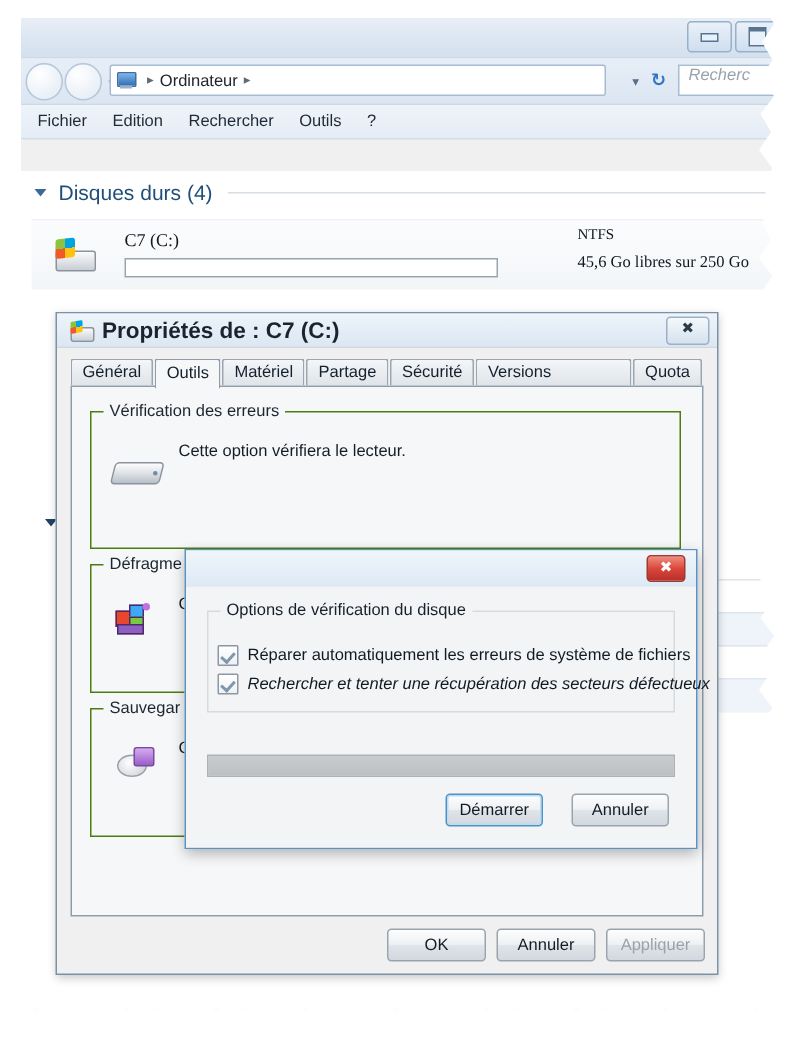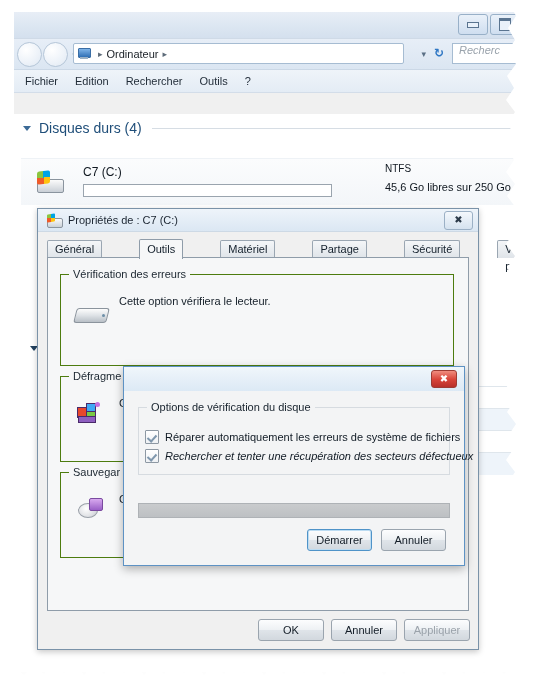--- a/index.html
+++ b/index.html
@@ -84,22 +84,22 @@
   .paneico .b{width:6px;background:linear-gradient(to bottom,#bcdcf3,#7fb6dd);}
 
   
   .ex-body{position:absolute;left:0;top:102px;right:0;bottom:0;background:#ffffff;}
   .grp-head{display:flex;align-items:center;height:28px;padding-left:10px;}
   .grp-tri-down{width:0;height:0;border-left:4.5px solid transparent;border-right:4.5px solid transparent;
     border-top:5px solid #3c6a96;margin-right:8px;margin-left:2px;}
   .grp-title{font-size:14px;color:#1f4e79;}
   .grp-rule{flex:1;height:1px;background:#d6dde4;margin-left:10px;margin-right:6px;}
 
-  .drive-row{position:relative;height:46px;margin:16px 6px 0 10px;
-    background:linear-gradient(to bottom,#fbfcfd,#f3f6f9);border-top:1px solid #eef2f6;}
+  .drive-row{position:relative;height:46px;margin:4px 6px 0 10px;
+    background:linear-gradient(to bottom,#fbfcfd,#f3f6f9);border-top:1px solid #eef2f6;font-family:Liberation Serif, serif;}
   .drv-ico{position:absolute;left:16px;top:12px;width:26px;height:22px;}
   .drv-ico .body{position:absolute;left:0;top:8px;width:25px;height:12px;
     background:linear-gradient(to bottom,#fbfbfb,#c9cfd6);border:1px solid #8a949e;border-radius:2px;}
   .drv-ico .win{position:absolute;left:0px;top:0px;width:13px;height:13px;
     background:conic-gradient(from 180deg,#f05a28 0 25%,#8bc53f 0 50%,#00a4e4 0 75%,#ffc20e 0);
     border-radius:2px;transform:skewY(-6deg);}
   .drv-name{position:absolute;left:62px;top:6px;font-size:12px;color:#101820;}
   .drv-bar{position:absolute;left:62px;top:25px;width:249px;height:13px;
     border:1px solid #9aa4ae;background:#ffffff;box-sizing:border-box;}
   .drv-fill{height:100%;background:linear-gradient(to bottom,#3fc8ea 0%,#12a6d4 45%,#0e8fbd 100%);}
@@ -120,26 +120,26 @@
     box-shadow:0 2px 6px rgba(0,0,0,.22);
   }
   .pd-title{height:22px;background:linear-gradient(to bottom,#eef4fa,#dbe7f3);
     border-bottom:1px solid #cdd9e5;display:flex;align-items:center;padding-left:9px;position:relative;}
   .pd-ico{width:15px;height:12px;position:relative;margin-right:6px;}
   .pd-ico .b{position:absolute;left:0;top:4px;width:14px;height:8px;background:linear-gradient(#f9fafb,#cbd2d9);
     border:1px solid #8b959f;border-radius:2px;}
   .pd-ico .w{position:absolute;left:0px;top:0px;width:8px;height:8px;
     background:conic-gradient(from 180deg,#f05a28 0 25%,#8bc53f 0 50%,#00a4e4 0 75%,#ffc20e 0);
     border-radius:1px;transform:skewY(-8deg);}
-  .pd-title span.t{font-size:11px;color:#1a2430;}
+  .pd-title span.t{font-size:15px;color:#1a2430;font-weight:bold;}
   .pd-close{position:absolute;right:5px;top:2px;width:27px;height:17px;
     border:1px solid #9bb0c5;border-radius:3px;background:linear-gradient(#f4f8fc,#d5e2ef);
     color:#2c3b4a;font-size:10px;text-align:center;line-height:16px;}
 
-  .pd-tabs{position:absolute;left:9px;top:30px;right:9px;height:19px;display:flex;align-items:center;gap:36px;}
+  .pd-tabs{position:absolute;left:9px;top:30px;right:9px;height:19px;display:flex;align-items:flex-start;}
   .tab{height:17px;padding:0 7px;border:1px solid #9aa6b2;border-bottom:none;
     background:linear-gradient(to bottom,#f4f6f8,#dfe4e9);font-size:11px;color:#14202c;
     line-height:17px;border-radius:2px 2px 0 0;margin-right:1px;}
   .tab.active{height:19px;line-height:19px;background:#f6f7f8;border-color:#8f9ca9;
     position:relative;z-index:3;font-weight:normal;}
   .pd-page{position:absolute;left:9px;top:48px;right:9px;bottom:38px;
     background:#f6f7f8;border:1px solid #8f9ca9;}
 
   .fieldset{position:absolute;border:1px solid #4d7c0f;}
   .fs-legend{position:absolute;top:-7px;left:8px;background:#f6f7f8;padding:0 4px;font-size:11px;color:#1b2630;}
@@ -189,21 +189,21 @@
   .chk-group{position:absolute;left:14px;top:16px;right:14px;height:66px;border:1px solid #d6dbe0;}
   .chk-group .lg{position:absolute;top:-7px;left:8px;background:#f3f4f5;padding:0 4px;font-size:11px;color:#16212c;}
   .cbrow{position:absolute;left:6px;display:flex;align-items:center;}
   .cbox{width:12px;height:12px;border:1px solid #8d98a3;background:linear-gradient(#ffffff,#eef1f4);
     margin-right:6px;position:relative;border-radius:1px;}
   .cbox:after{content:"";position:absolute;left:3px;top:2px;width:4px;height:7px;
     border:solid #7f97ad;border-width:0 2px 2px 0;transform:rotate(42deg);}
   .cbrow span{font-size:11px;color:#111b25;white-space:nowrap;}
   .chk-prog{position:absolute;left:14px;top:112px;right:14px;height:15px;
     background:linear-gradient(to bottom,#c9cbcd,#bdc0c3);border:1px solid #aeb2b6;box-sizing:border-box;}
-  .chk-footer{position:absolute;right:18px;bottom:14px;display:flex;gap:9px;}
+  .chk-footer{position:absolute;right:18px;bottom:14px;display:flex;gap:19px;}
   .chk-footer .btn{width:65px;height:22px;line-height:20px;}
 
   
   .tear{position:absolute;pointer-events:none;}
   .tear-r{right:0;top:0;width:34px;height:700px;}
   .tear-b{left:0;bottom:0;width:536px;height:46px;}
   .tear-l{left:0;top:0;width:14px;height:700px;background:#ffffff;}
   .tear-t{left:0;top:0;width:536px;height:12px;background:#ffffff;}
 </style>
 </head>

